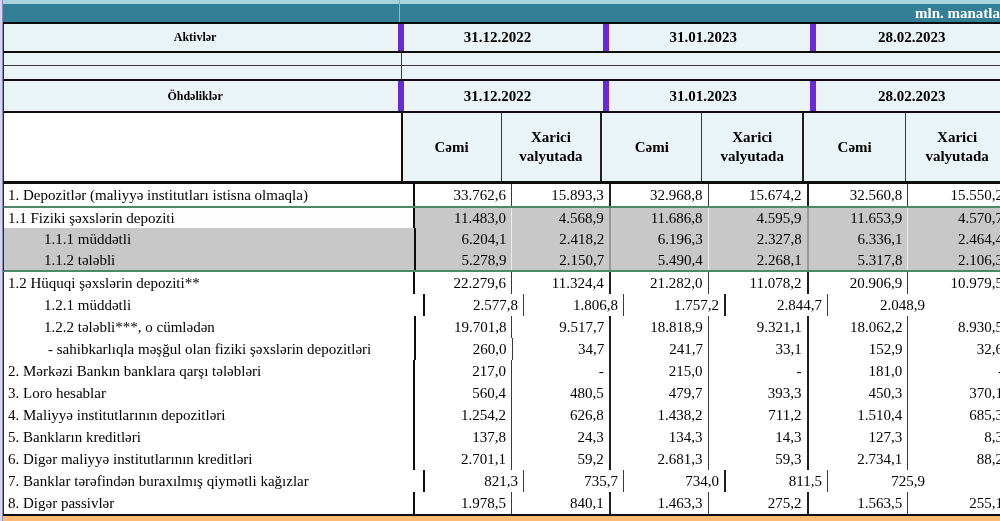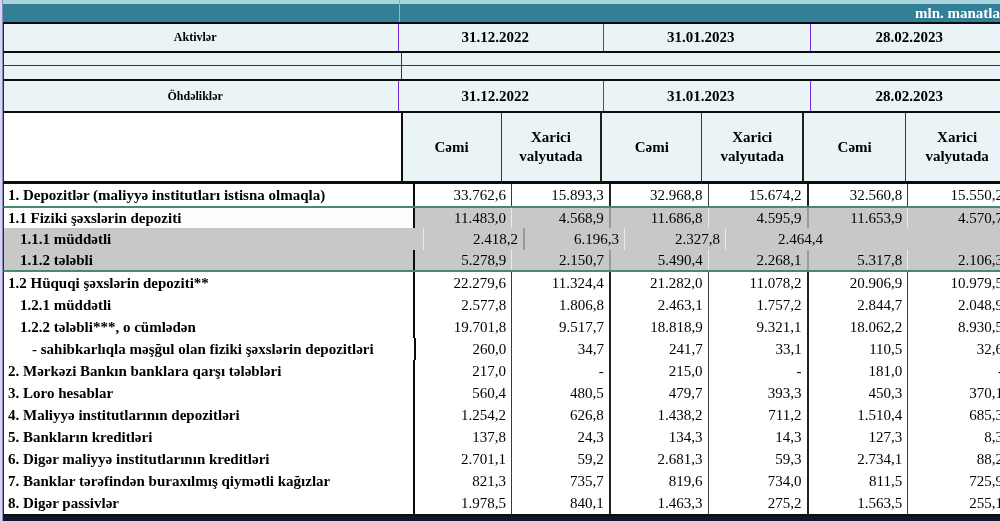--- a/index.html
+++ b/index.html
@@ -1,21 +1,21 @@
 <!DOCTYPE html>
 <html><head>
 <meta charset="utf-8">
 <style>
   * { box-sizing: border-box; margin: 0; padding: 0; }
   body { background: #fff; }
   .screen {
     position: relative;
     width: 1000px; height: 521px;
     overflow: hidden;
-    background: #0f172a;
+    background: #fdba74;
     font-family: "Liberation Serif", serif;
     color: #000;
   }
   .left-strip {
     position: absolute; left: 0; top: 0; width: 3px; height: 100%;
     background: #d9d6ec; border-right: 1px solid #8a8cc9; z-index: 9;
   }
   .sheet { position: absolute; left: 3px; top: 0; width: 1005px; }
 
   
@@ -37,21 +37,21 @@
     border-left: 1px solid #2a2a2a;
   }
   .hdr-row.assets { height: 29px; }
   .hdr-row.liab { height: 32px; }
   .hdr-row .title {
     width: 397px; display: flex; align-items: center; justify-content: center;
     font-weight: bold; font-size: 12px;
   }
   .hdr-row .date {
     display: flex; align-items: center; justify-content: center;
-    font-weight: bold; font-size: 15px; border-left: 1px solid #6d28d9; margin-left: 12px;
+    font-weight: bold; font-size: 15px; border-left: 6px solid #6d28d9; margin-left: 12px;
   }
   .hdr-row .d1 { width: 200px; }
   .hdr-row .d2 { width: 202px; }
   .hdr-row .d3 { width: 206px; }
 
   
   .empty-row { display: flex; background: #eaf3f6; border-left: 1px solid #2a2a2a; }
   .empty-row .a { width: 397px; }
   .empty-row .b { flex: 1; border-left: 1px solid #3a3a3a; }
   .empty-row.one { height: 13px; border-bottom: 1px solid #3a3a3a; }
@@ -72,24 +72,24 @@
   .c1 { width: 100px; border-left: 1px solid #3a3a3a; }
   .c2 { width: 101px; border-left: 2px solid #202020; }
   .c3 { width: 101px; border-left: 1px solid #3a3a3a; padding-left: 8px; }
   .c4 { width: 103px; border-left: 2px solid #202020; }
   .c5 { width: 103px; border-left: 1px solid #3a3a3a; }
 
   
   .rows { border-bottom: 2px solid #0d0d0d; }
   .trow { display: flex; height: 22px; background: #fff; border-left: 1px solid #2a2a2a; }
   .cell { display: flex; align-items: center; font-size: 15px; }
-  .cell.label { width: 419px; padding-left: 4px; font-weight: bold; }
+  .cell.label { width: 419px; padding-left: 4px; }
   .cell.num { justify-content: flex-end; padding-right: 5px; }
-  .ind1 .lbltext, .cell.label.ind1 { padding-left: 16px; }
-  .cell.label.ind2 { padding-left: 28px; }
+  .ind1 .lbltext, .cell.label.ind1 { padding-left: 40px; }
+  .cell.label.ind2 { padding-left: 44px; }
 
   .trow.gray { background: #c8c8c8; }
   .trow.gray .cell.num.c1, .trow.gray .cell.num.c3, .trow.gray .cell.num.c5 { border-left-color: #ececec; }
   .trow.gray .cell.num.c2, .trow.gray .cell.num.c4 { border-left-color: #9a9a9a; }
   .trow .cell.label.labwhite { background: #fdfdfd; }
   .trow.blk-start { border-top: 2px solid #4a8a68; }
   .trow.blk-end { border-bottom: 2px solid #4a8a68; }
 </style>
 </head>
 <body>
@@ -155,23 +155,25 @@
           <div class="cell label ind0 labwhite">1.1 Fiziki şəxslərin depoziti</div>
           <div class="cell num c0">11.483,0</div>
           <div class="cell num c1">4.568,9</div>
           <div class="cell num c2">11.686,8</div>
           <div class="cell num c3">4.595,9</div>
           <div class="cell num c4">11.653,9</div>
           <div class="cell num c5">4.570,7</div>
         </div>
         <div class="trow gray">
           <div class="cell label ind1">1.1.1 müddətli</div>
+          <div class="cell num c0">6.204,1</div>
           <div class="cell num c1">2.418,2</div>
           <div class="cell num c2">6.196,3</div>
           <div class="cell num c3">2.327,8</div>
+          <div class="cell num c4">6.336,1</div>
           <div class="cell num c5">2.464,4</div>
         </div>
         <div class="trow gray blk-end">
           <div class="cell label ind1">1.1.2 tələbli</div>
           <div class="cell num c0">5.278,9</div>
           <div class="cell num c1">2.150,7</div>
           <div class="cell num c2">5.490,4</div>
           <div class="cell num c3">2.268,1</div>
           <div class="cell num c4">5.317,8</div>
           <div class="cell num c5">2.106,3</div>
@@ -182,41 +184,40 @@
           <div class="cell num c1">11.324,4</div>
           <div class="cell num c2">21.282,0</div>
           <div class="cell num c3">11.078,2</div>
           <div class="cell num c4">20.906,9</div>
           <div class="cell num c5">10.979,5</div>
         </div>
         <div class="trow">
           <div class="cell label ind1">1.2.1 müddətli</div>
           <div class="cell num c0">2.577,8</div>
           <div class="cell num c1">1.806,8</div>
-          <div class="cell num c2">2.463,1</div>
           <div class="cell num c3">1.757,2</div>
           <div class="cell num c4">2.844,7</div>
           <div class="cell num c5">2.048,9</div>
         </div>
         <div class="trow">
           <div class="cell label ind1">1.2.2 tələbli***, o cümlədən</div>
           <div class="cell num c0">19.701,8</div>
           <div class="cell num c1">9.517,7</div>
           <div class="cell num c2">18.818,9</div>
           <div class="cell num c3">9.321,1</div>
           <div class="cell num c4">18.062,2</div>
           <div class="cell num c5">8.930,5</div>
         </div>
         <div class="trow">
           <div class="cell label ind2">- sahibkarlıqla məşğul olan fiziki şəxslərin depozitləri</div>
           <div class="cell num c0">260,0</div>
           <div class="cell num c1">34,7</div>
           <div class="cell num c2">241,7</div>
           <div class="cell num c3">33,1</div>
-          <div class="cell num c4">110,5</div>
+          <div class="cell num c4">152,9</div>
           <div class="cell num c5">32,6</div>
         </div>
         <div class="trow">
           <div class="cell label ind0">2. Mərkəzi Bankın banklara qarşı tələbləri</div>
           <div class="cell num c0">217,0</div>
           <div class="cell num c1">-</div>
           <div class="cell num c2">215,0</div>
           <div class="cell num c3">-</div>
           <div class="cell num c4">181,0</div>
           <div class="cell num c5">-</div>
@@ -254,21 +255,20 @@
           <div class="cell num c1">59,2</div>
           <div class="cell num c2">2.681,3</div>
           <div class="cell num c3">59,3</div>
           <div class="cell num c4">2.734,1</div>
           <div class="cell num c5">88,2</div>
         </div>
         <div class="trow">
           <div class="cell label ind0">7. Banklar tərəfindən buraxılmış qiymətli kağızlar</div>
           <div class="cell num c0">821,3</div>
           <div class="cell num c1">735,7</div>
-          <div class="cell num c2">819,6</div>
           <div class="cell num c3">734,0</div>
           <div class="cell num c4">811,5</div>
           <div class="cell num c5">725,9</div>
         </div>
         <div class="trow">
           <div class="cell label ind0">8. Digər passivlər</div>
           <div class="cell num c0">1.978,5</div>
           <div class="cell num c1">840,1</div>
           <div class="cell num c2">1.463,3</div>
           <div class="cell num c3">275,2</div>

